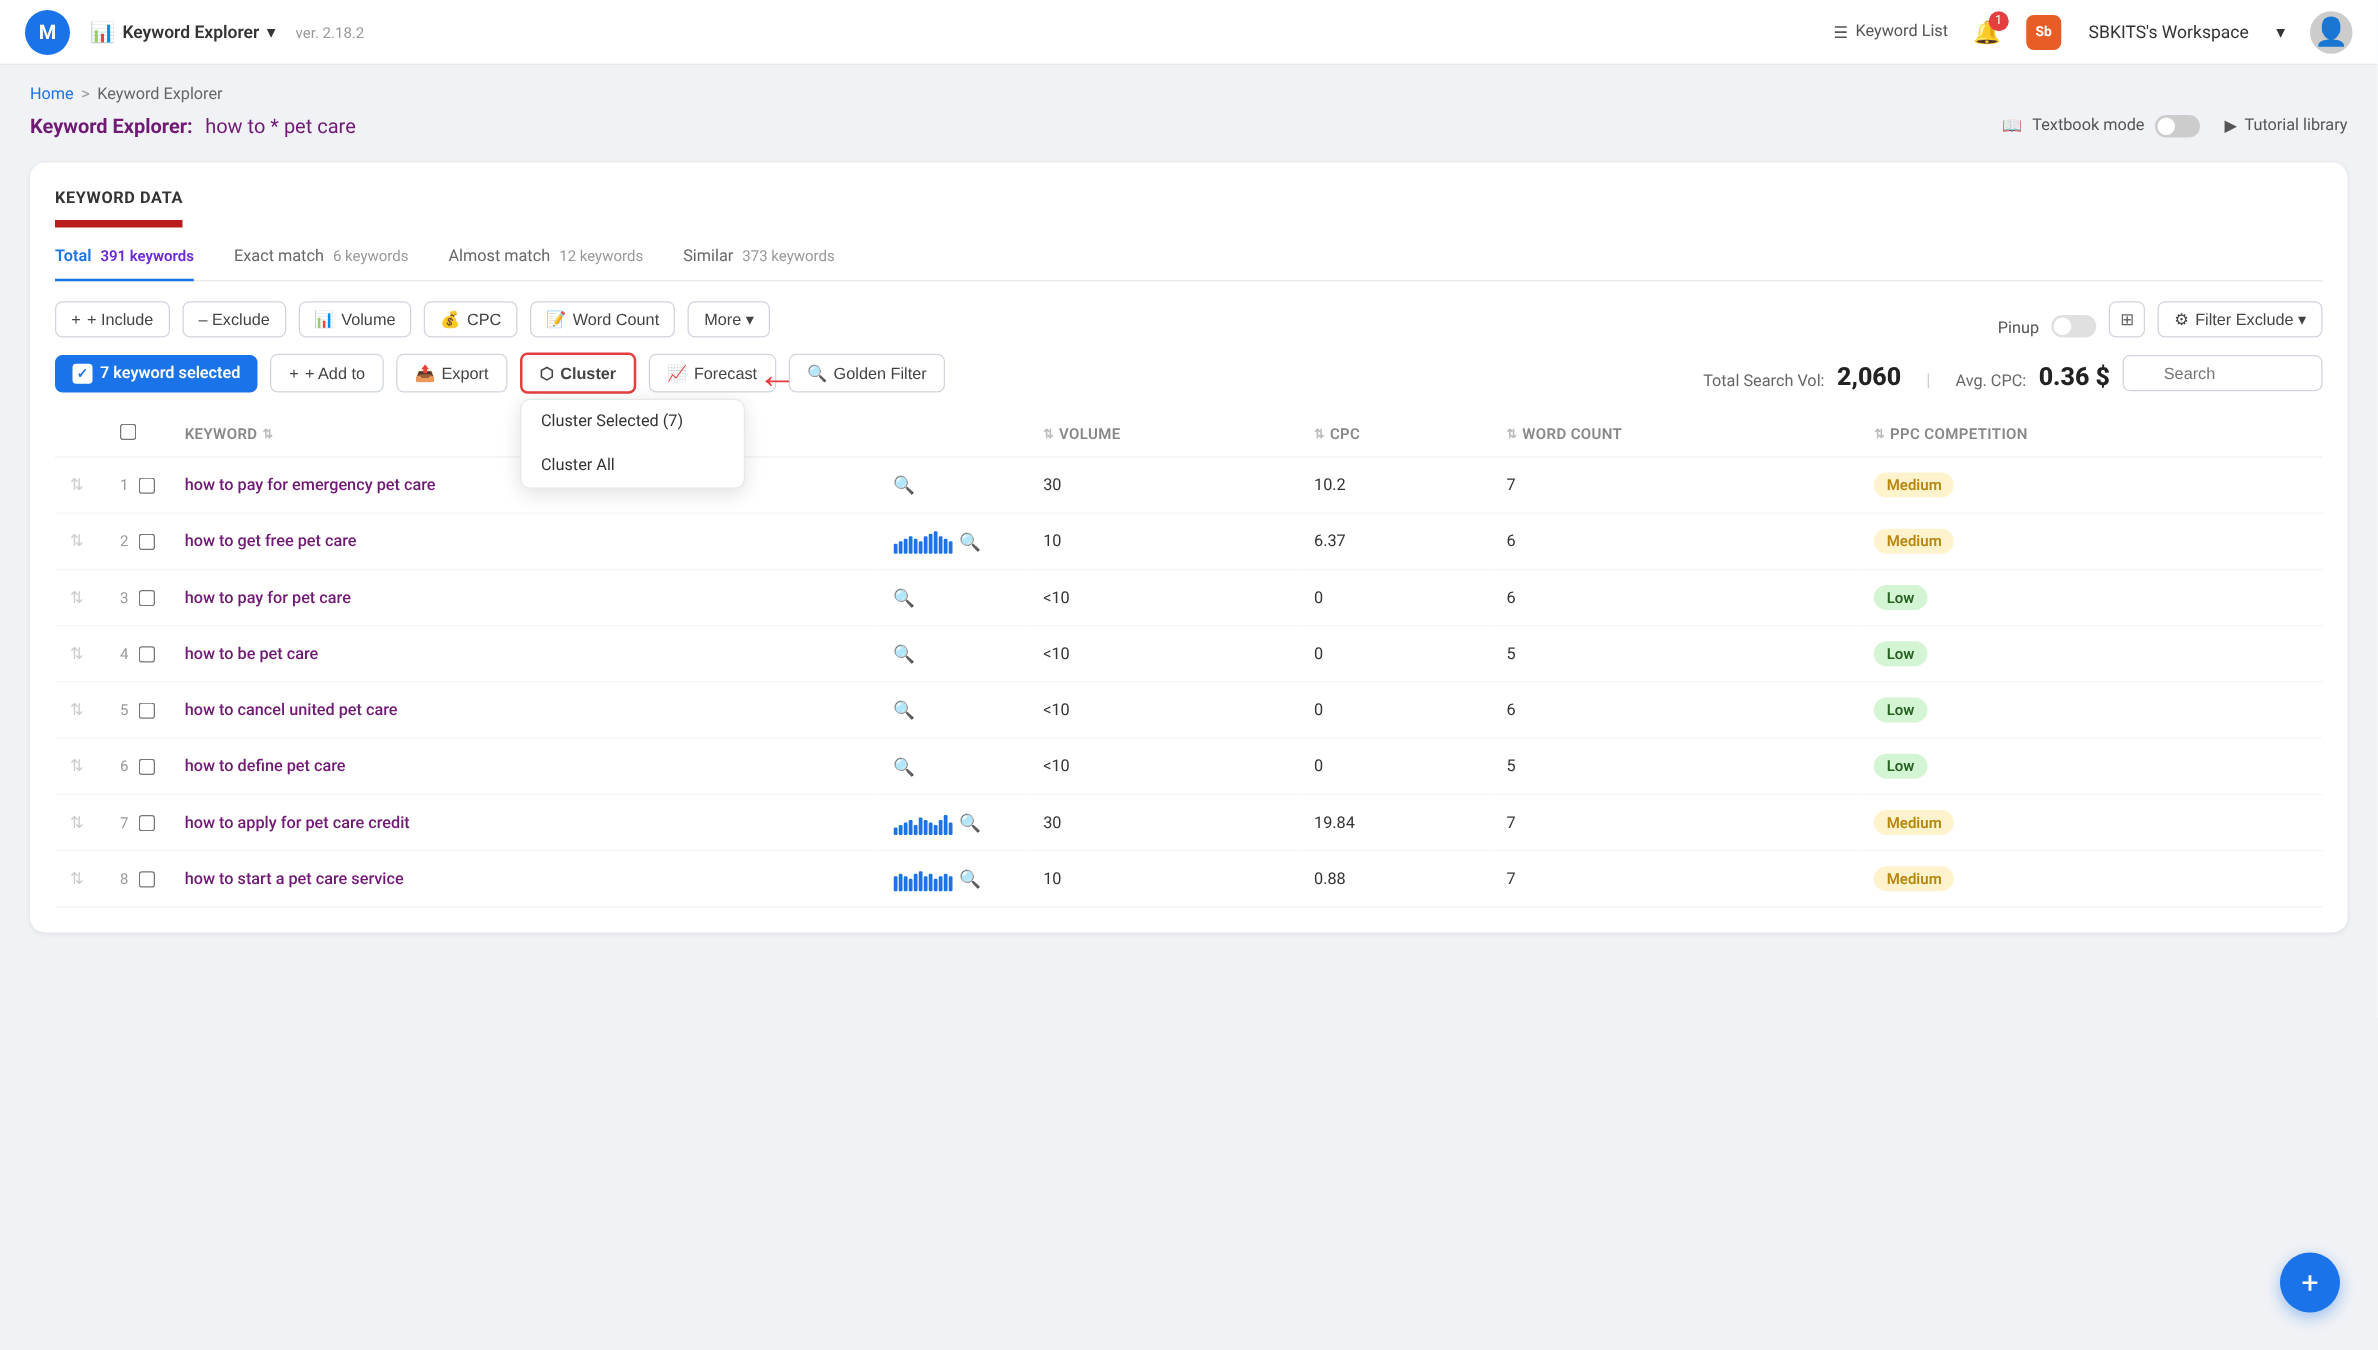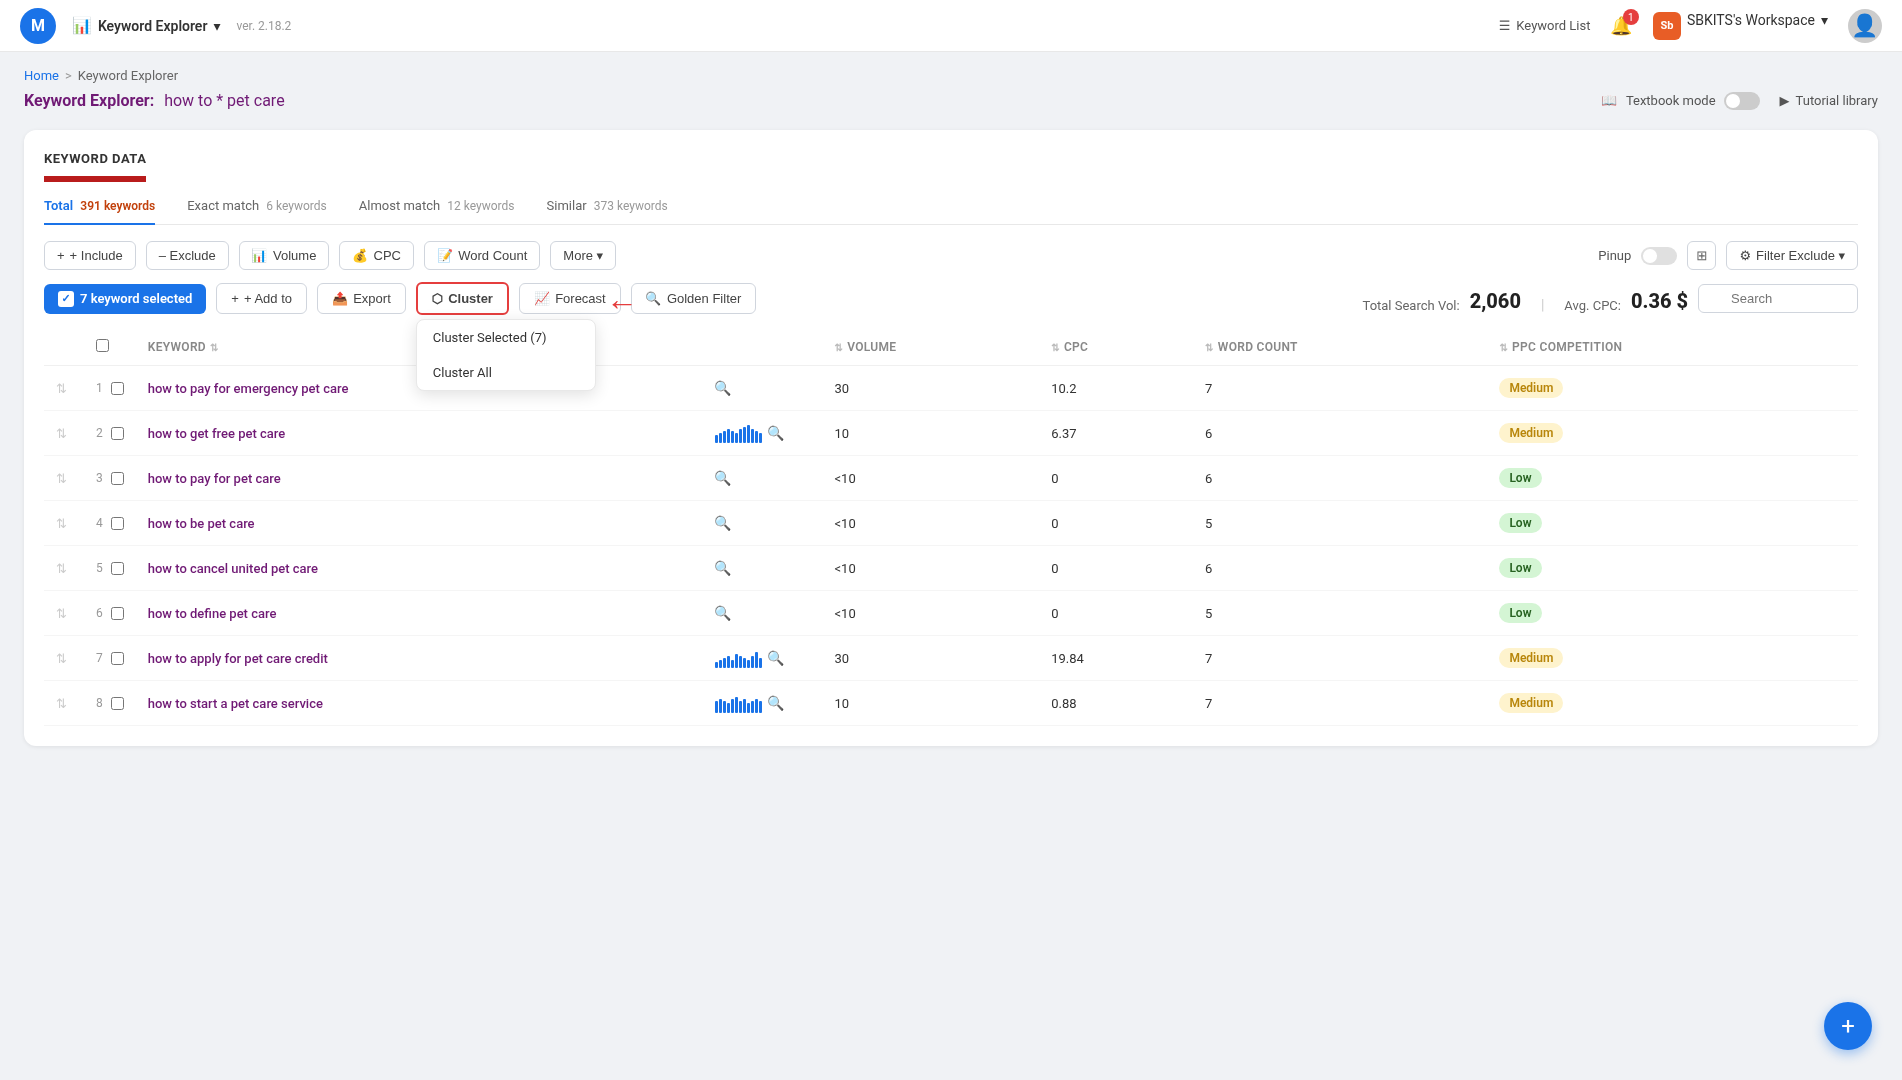--- a/index.html
+++ b/index.html
@@ -46,21 +46,21 @@
     .topnav-notif {
       position: relative; cursor: pointer;
     }
     .notif-badge {
       position: absolute; top: -6px; right: -6px;
       background: #e53e3e; color: #fff; font-size: 10px;
       border-radius: 50%; width: 16px; height: 16px;
       display: flex; align-items: center; justify-content: center;
     }
     .topnav-workspace {
-      display: flex; align-items: flex-start; gap: 6px; cursor: pointer;
+      display: flex; align-items: center; gap: 22px; cursor: pointer;
     }
     .workspace-icon {
       width: 28px; height: 28px; background: #e85d26; border-radius: 6px;
       display: flex; align-items: center; justify-content: center;
       color: #fff; font-size: 11px; font-weight: bold;
     }
     .topnav-avatar {
       width: 34px; height: 34px; border-radius: 50%; overflow: hidden;
       background: #ccc; display: flex; align-items: center; justify-content: center;
     }
@@ -122,36 +122,36 @@
     .tabs-row {
       display: flex; gap: 32px; margin-bottom: 16px;
       border-bottom: 1px solid #e8e8e8;
     }
     .tab {
       padding-bottom: 10px; cursor: pointer; font-size: 13px; color: #666;
       border-bottom: 2px solid transparent; margin-bottom: -1px;
     }
     .tab.active { color: #1a73e8; border-bottom-color: #1a73e8; font-weight: 600; }
     .tab-count { font-size: 12px; color: #999; margin-left: 4px; }
-    .tab.active .tab-count { color: #c2410c; }
+    .tab.active .tab-count { color: #6d28d9; }
 
     
     .filter-bar {
       display: flex; align-items: center; gap: 10px; margin-bottom: 12px; flex-wrap: wrap;
     }
     .filter-btn {
       display: flex; align-items: center; gap: 5px;
       border: 1px solid #d0d5dd; border-radius: 6px;
       padding: 6px 12px; background: #fff; cursor: pointer;
       font-size: 13px; color: #444;
     }
 
     .filter-bar-right {
       margin-left: auto;
-      display: flex; align-items: center; gap: 10px;
+      display: flex; align-items: flex-end; gap: 10px;
     }
     .pinup-label { font-size: 13px; color: #555; }
     .grid-btn {
       border: 1px solid #d0d5dd; border-radius: 6px; padding: 6px 8px;
       background: #fff; cursor: pointer; color: #666;
     }
     .filter-config-btn {
       display: flex; align-items: center; gap: 5px;
       border: 1px solid #d0d5dd; border-radius: 6px;
       padding: 6px 12px; background: #fff; cursor: pointer;

